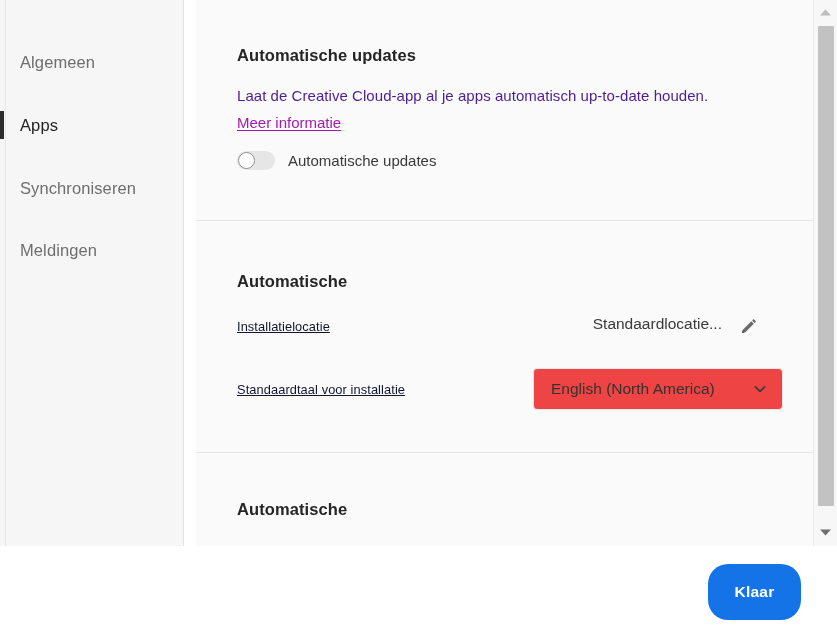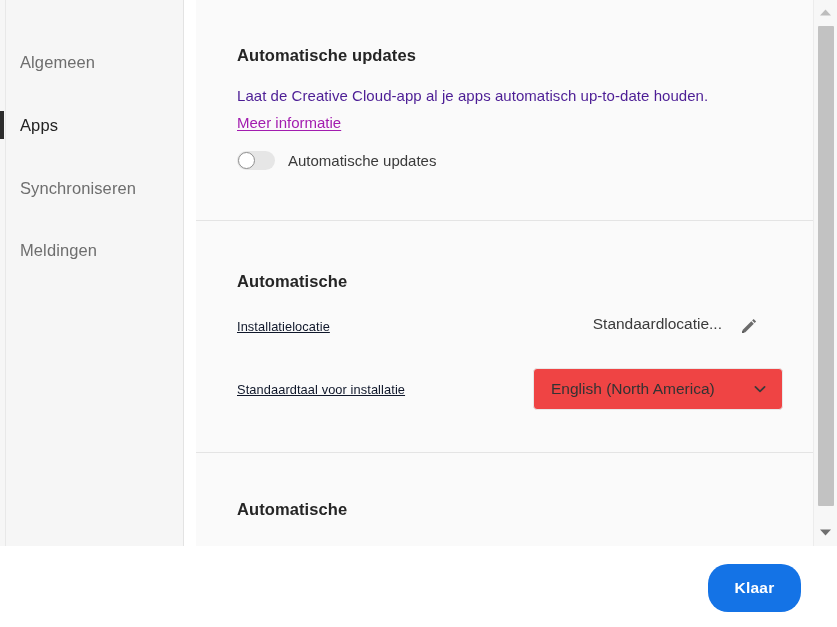--- a/index.html
+++ b/index.html
@@ -224,21 +224,21 @@
   
   .footer {
     position: absolute;
     left: 0; top: 546px;
     width: 837px; height: 81px;
     background: #ffffff;
   }
   .btn-primary {
     position: absolute;
     right: 36px; top: 18px;
-    width: 93px; height: 48px;
+    width: 93px; height: 56px;
     border-radius: 20px;
     background: #1473e6;
     color: #ffffff;
     font-size: 15.5px;
     font-weight: bold;
     border: none;
     cursor: pointer;
     font-family: "Liberation Sans", sans-serif;
     display: flex;
     align-items: center;

